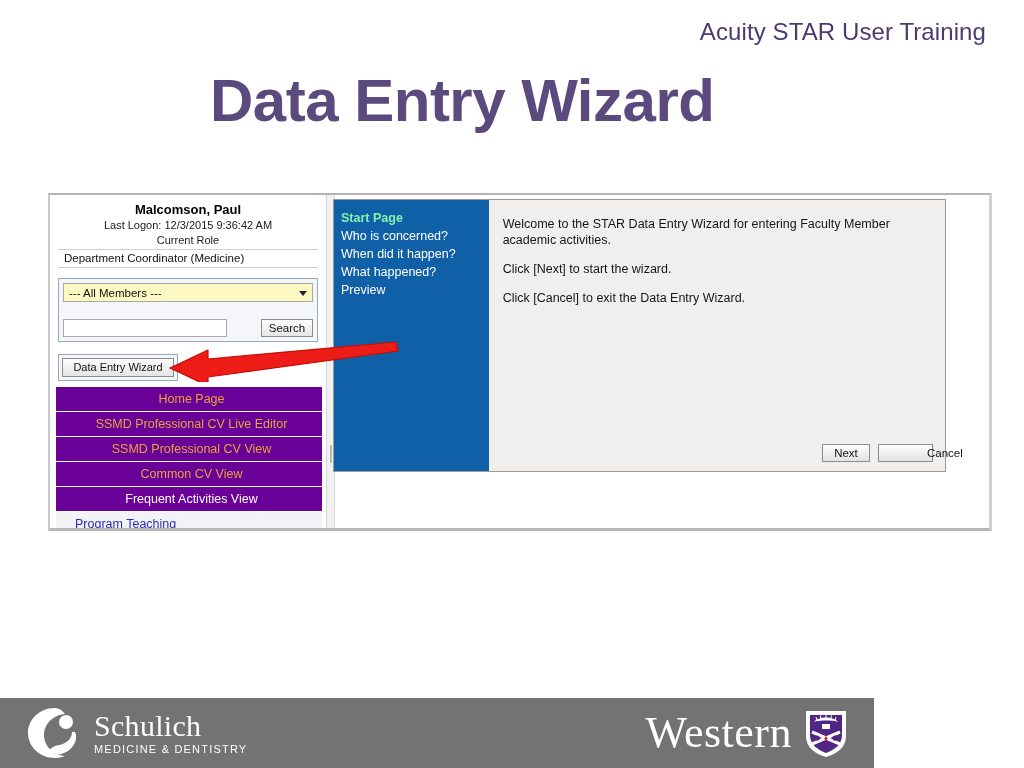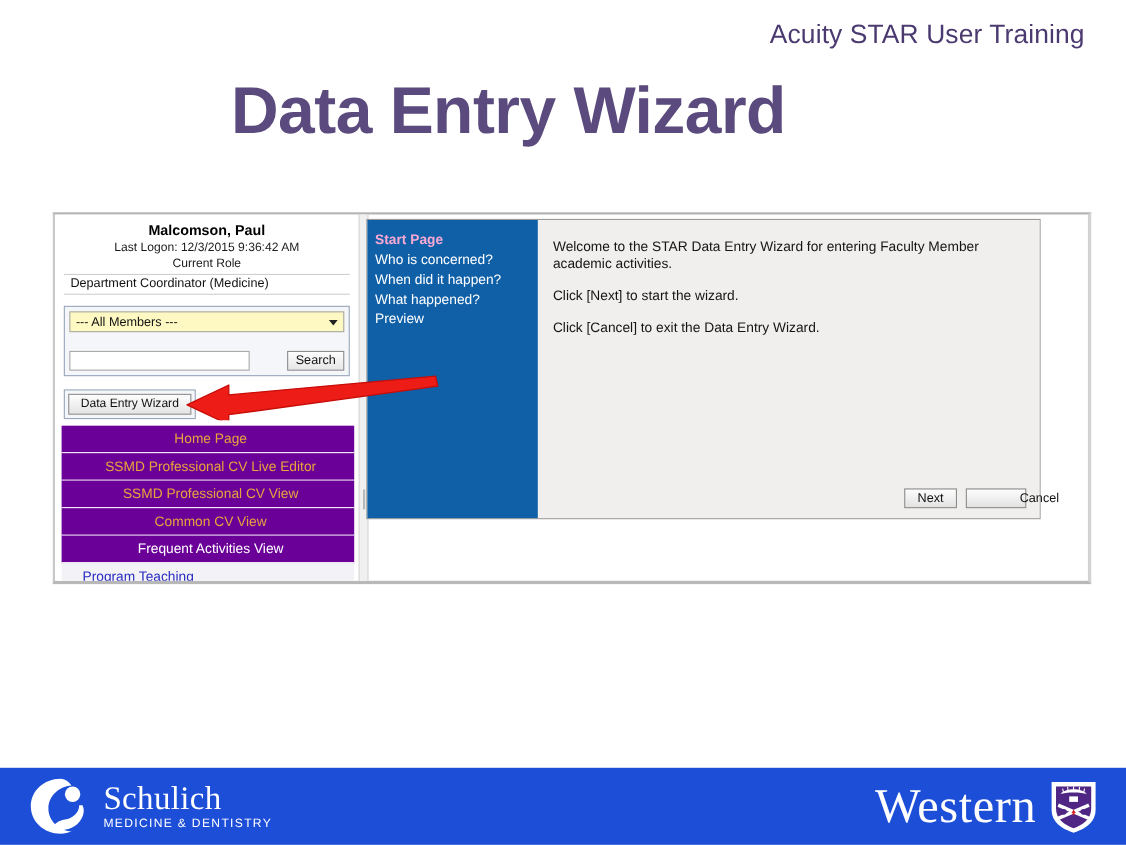--- a/index.html
+++ b/index.html
@@ -252,21 +252,21 @@
   }
   .step {
     font-size: 12.5px;
     line-height: 18px;
     color: #ffffff;
     cursor: pointer;
     white-space: nowrap;
   }
   .step.current {
     font-weight: bold;
-    color: #f9a8d4;
+    color: #86efac;
   }
   .wizard-body {
     flex: 1 1 auto;
     background: #f0efee;
     position: relative;
     padding: 16px 14px 0 14px;
     box-sizing: border-box;
   }
   .wizard-body p {
     margin: 0 0 13px 0;
@@ -303,23 +303,23 @@
     width: 250px;
     height: 50px;
     pointer-events: none;
   }
 
   
   .footer {
     position: absolute;
     left: 0;
     bottom: 0;
-    width: 1024px;
+    width: 874px;
     height: 70px;
-    background: #1d4ed8;
+    background: #737373;
   }
   .schulich {
     position: absolute;
     left: 26px;
     top: 8px;
     display: flex;
     align-items: center;
   }
   .schulich-wordmark {
     margin-left: 10px;

